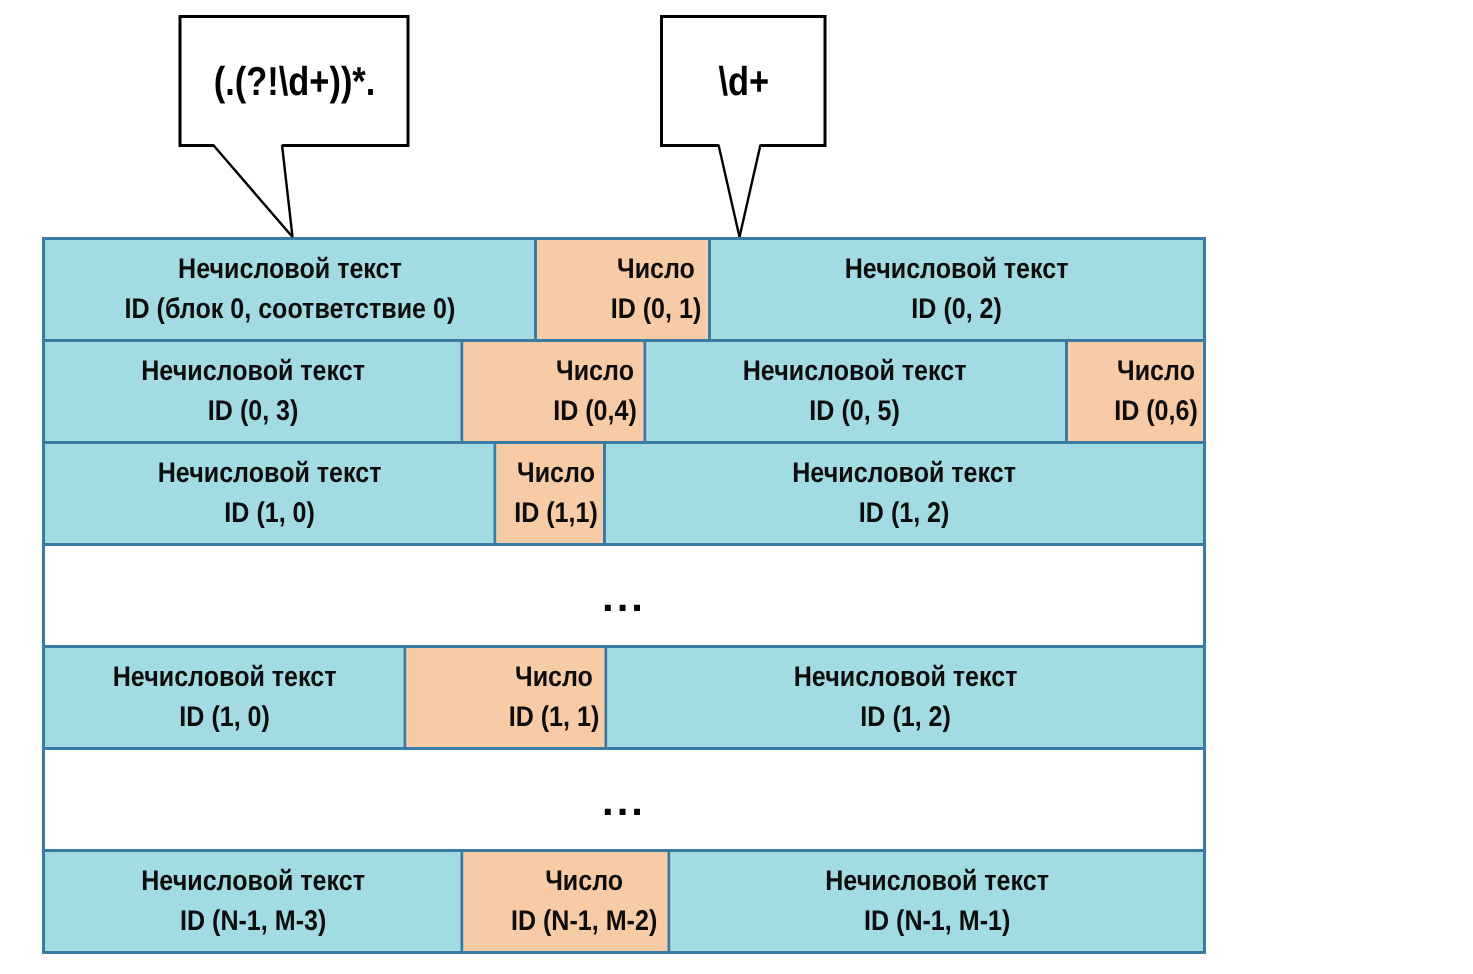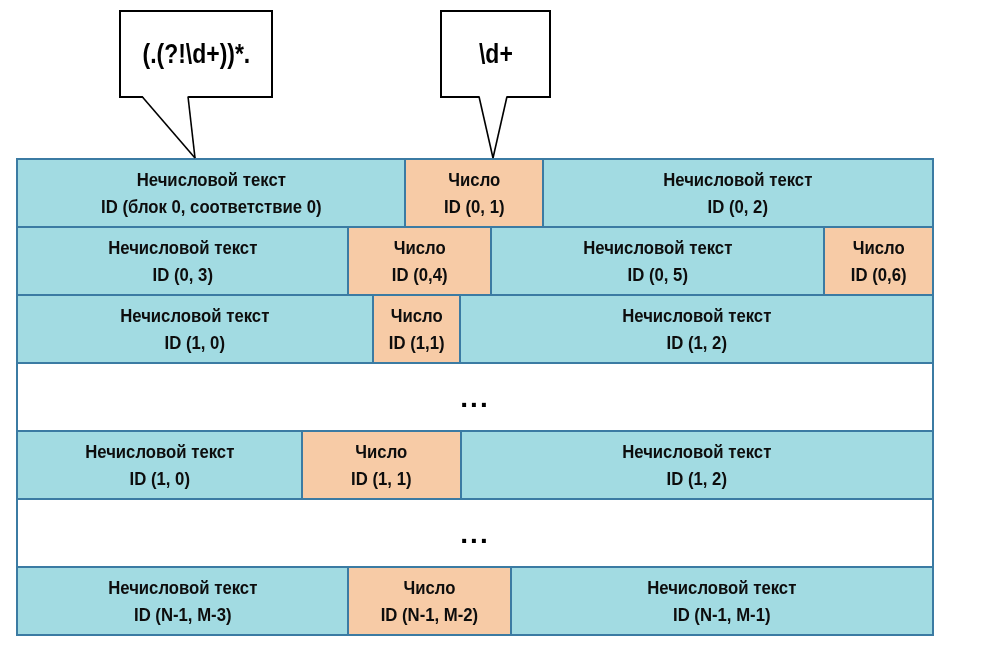--- a/index.html
+++ b/index.html
@@ -43,23 +43,23 @@
     position: absolute;
     left: 0; top: 0;
     width: 982px; height: 649px;
     z-index: 3;
     pointer-events: none;
   }
 
   
   .regex-table {
     position: absolute;
-    left: 16px;
+    left: 28px;
     top: 158px;
-    width: 918px;
+    width: 776px;
     border: 2px solid var(--border, #3b7ba3);
     box-sizing: border-box;
     background: #ffffff;
     z-index: 1;
   }
   .row {
     display: flex;
     height: 66px;
     border-bottom: 2px solid var(--border, #3b7ba3);
   }
@@ -67,21 +67,21 @@
   .cell {
     box-sizing: border-box;
     border-right: 2px solid var(--border, #3b7ba3);
     display: flex;
     align-items: center;
     justify-content: center;
     overflow: hidden;
   }
   .cell:last-child { border-right: none; }
   .cell-nontext { background: var(--cyan, #a2dbe2); }
-  .cell-number  { background: var(--orange, #f7cba6); }
+  .cell-number  { background: var(--orange, #f7cba6); justify-content: flex-end; }
   .cell-ellipsis {
     background: #ffffff;
     width: 100%;
     border-right: none;
   }
   .cell-text {
     text-align: center;
     font-weight: 700;
     font-size: 19px;
     line-height: 27px;

